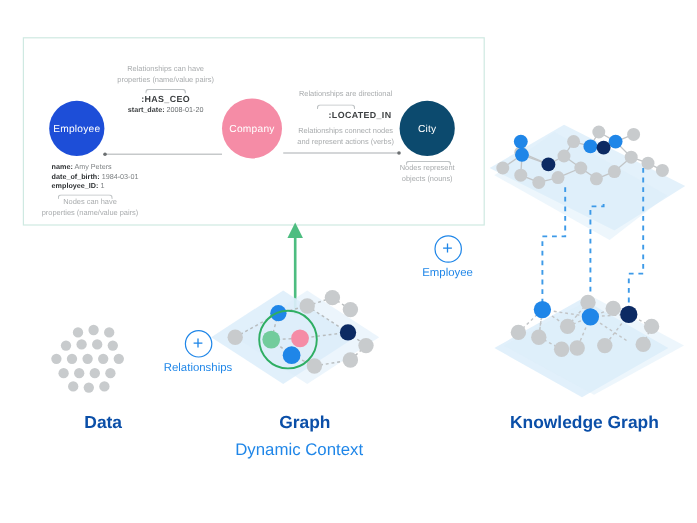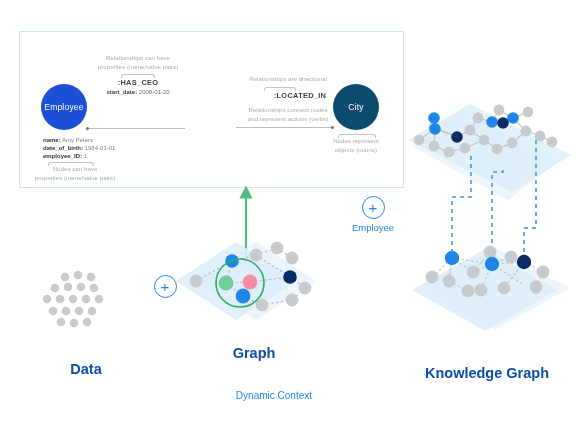--- a/index.html
+++ b/index.html
@@ -28,21 +28,21 @@
   .rel-type{position:absolute;color:#3c3f41;font-size:7.4px;font-weight:bold;letter-spacing:.3px;text-align:center;}
   .rel-prop{position:absolute;color:#6b6f71;font-size:6px;text-align:center;}
   .rel-prop b{color:#3c3f41;}
   .props{position:absolute;font-size:6px;line-height:8.2px;color:#7e8284;}
   .props b{color:#2f3234;}
   .brace{position:absolute;border-top:1px solid #bfc3c5;border-left:1px solid #bfc3c5;border-right:1px solid #bfc3c5;
          border-top-left-radius:3px;border-top-right-radius:3px;height:3px;}
 
   
   .grp-label{position:absolute;text-align:center;color:#0b4fa8;font-size:14.5px;font-weight:bold;}
-  .grp-sub{position:absolute;text-align:right;color:#1f86e8;font-size:10px;margin-top:24px;}
+  .grp-sub{position:absolute;text-align:left;color:#1f86e8;font-size:14px;}
 
   .plus-wrap{position:absolute;text-align:center;}
   .plus-circle{
     width:21px;height:21px;border:1.6px solid #1f86e8;border-radius:50%;
     display:flex;align-items:center;justify-content:center;margin:0 auto;
     color:#1f86e8;font-size:15px;line-height:15px;font-weight:400;
   }
   .plus-label{color:#1f86e8;font-size:9.5px;margin-top:3px;white-space:nowrap;}
   svg.layer{position:absolute;left:0;top:0;width:581px;height:436px;pointer-events:none;}
 </style>
@@ -54,20 +54,23 @@
   <div class="callout">
 
     <div class="rel-line" style="left:67px;top:96px;width:98px;"></div>
     <div class="rel-dot" style="left:66px;top:94.5px;"></div>
 
     <div class="rel-line" style="left:216px;top:95px;width:97px;"></div>
     <div class="rel-dot" style="left:311px;top:93.5px;"></div>
 
     <div class="node-circle" style="left:21px;top:52px;width:46px;height:46px;background:#1d4ed8;">
       <span>Employee</span>
+    </div>
+    <div class="node-circle" style="left:165px;top:50px;width:50px;height:50px;background:#f58ca6;">
+      <span>Company</span>
     </div>
     <div class="node-circle" style="left:313px;top:52px;width:46px;height:46px;background:#0c4a6e;">
       <span>City</span>
     </div>
 
     <div class="anno" style="left:72px;top:22px;width:92px;white-space:pre-line;">Relationships can have
 properties (name/value pairs)</div>
     <div class="brace" style="left:101px;top:42px;width:32px;"></div>
     <div class="rel-type" style="left:76px;top:46px;width:84px;">:HAS_CEO</div>
     <div class="rel-prop" style="left:68px;top:57px;width:100px;">
@@ -266,29 +269,30 @@
       <circle cx="452" cy="258" r="7.2" fill="#1f86e8"></circle>
       <circle cx="492" cy="264" r="7.2" fill="#1f86e8"></circle>
       <circle cx="524" cy="262" r="7.2" fill="#0c2a63"></circle>
     </g>
   </svg>
 
   <div class="plus-wrap" style="left:115px;top:275px;width:100px;">
     <div class="plus-circle">
       <span>+</span>
     </div>
+    <div class="plus-label">Relationships</div>
   </div>
 
   <div class="plus-wrap" style="left:323px;top:196px;width:100px;">
     <div class="plus-circle">
       <span>+</span>
     </div>
     <div class="plus-label">Employee</div>
   </div>
 
-  <div class="grp-label" style="left:28px;top:345px;width:116px;margin-top:16px;">Data</div>
+  <div class="grp-label" style="left:28px;top:345px;width:116px;">Data</div>
 
   <div class="grp-label" style="left:196px;top:345px;width:116px;">Graph</div>
   <div class="grp-sub" style="left:196px;top:366px;width:116px;">Dynamic Context</div>
 
-  <div class="grp-label" style="left:404px;top:345px;width:166px;margin-top:20px;">Knowledge Graph</div>
+  <div class="grp-label" style="left:404px;top:345px;width:166px;">Knowledge Graph</div>
 
 </div>
 
 </body></html>

